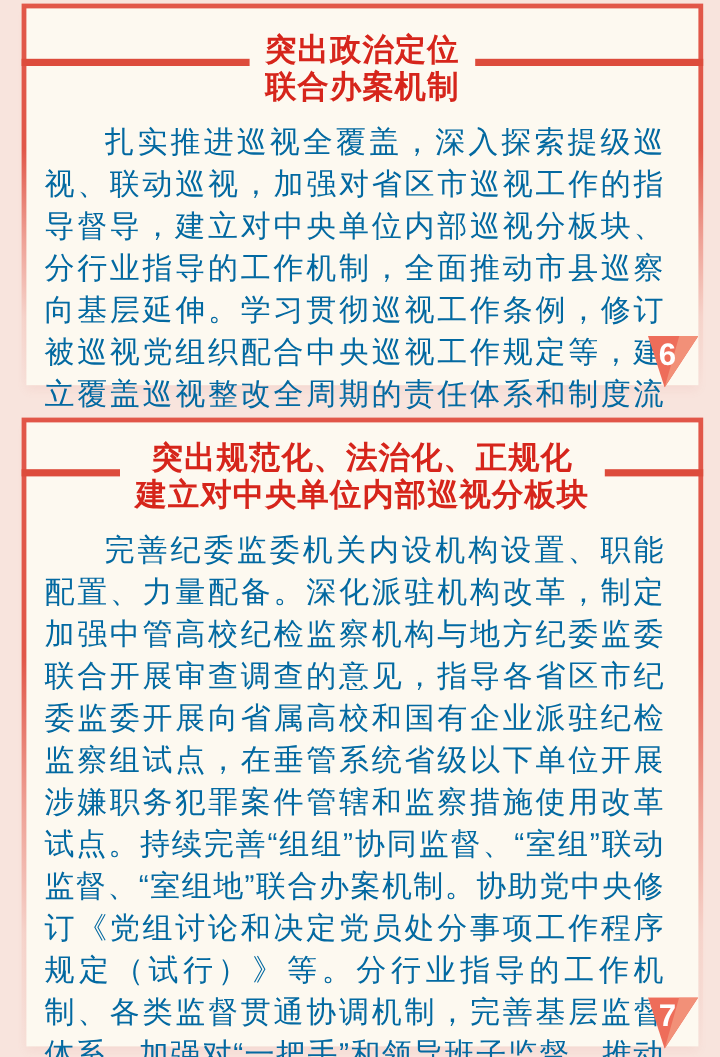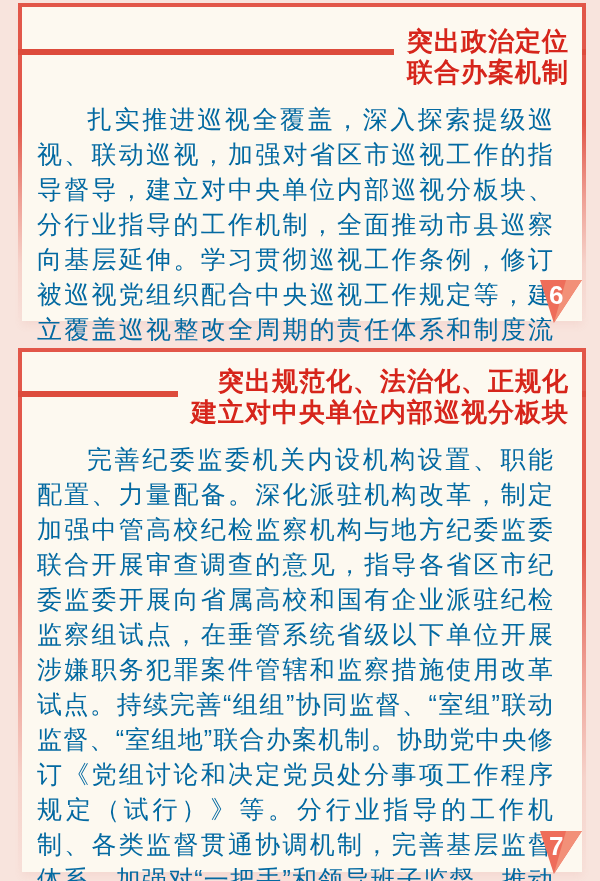--- a/index.html
+++ b/index.html
@@ -26,21 +26,21 @@
   .card-inner {
     position: relative;
     width: 100%;
     height: 100%;
     background: #fdf9f0;
     box-shadow: 0 4px 8px rgba(214,120,104,0.10);
   }
   
   .title-wrap {
     position: relative;
-    text-align: right;
+    text-align: center;
   }
   .card-1 .title-wrap { padding-top: 19px; }
   .card-2 .title-wrap { padding-top: 14px; }
   .deco-line {
     position: absolute;
     left: -4px;
     right: -4px;
     top: 50%;
     height: 6px;
     margin-top: 1px;

